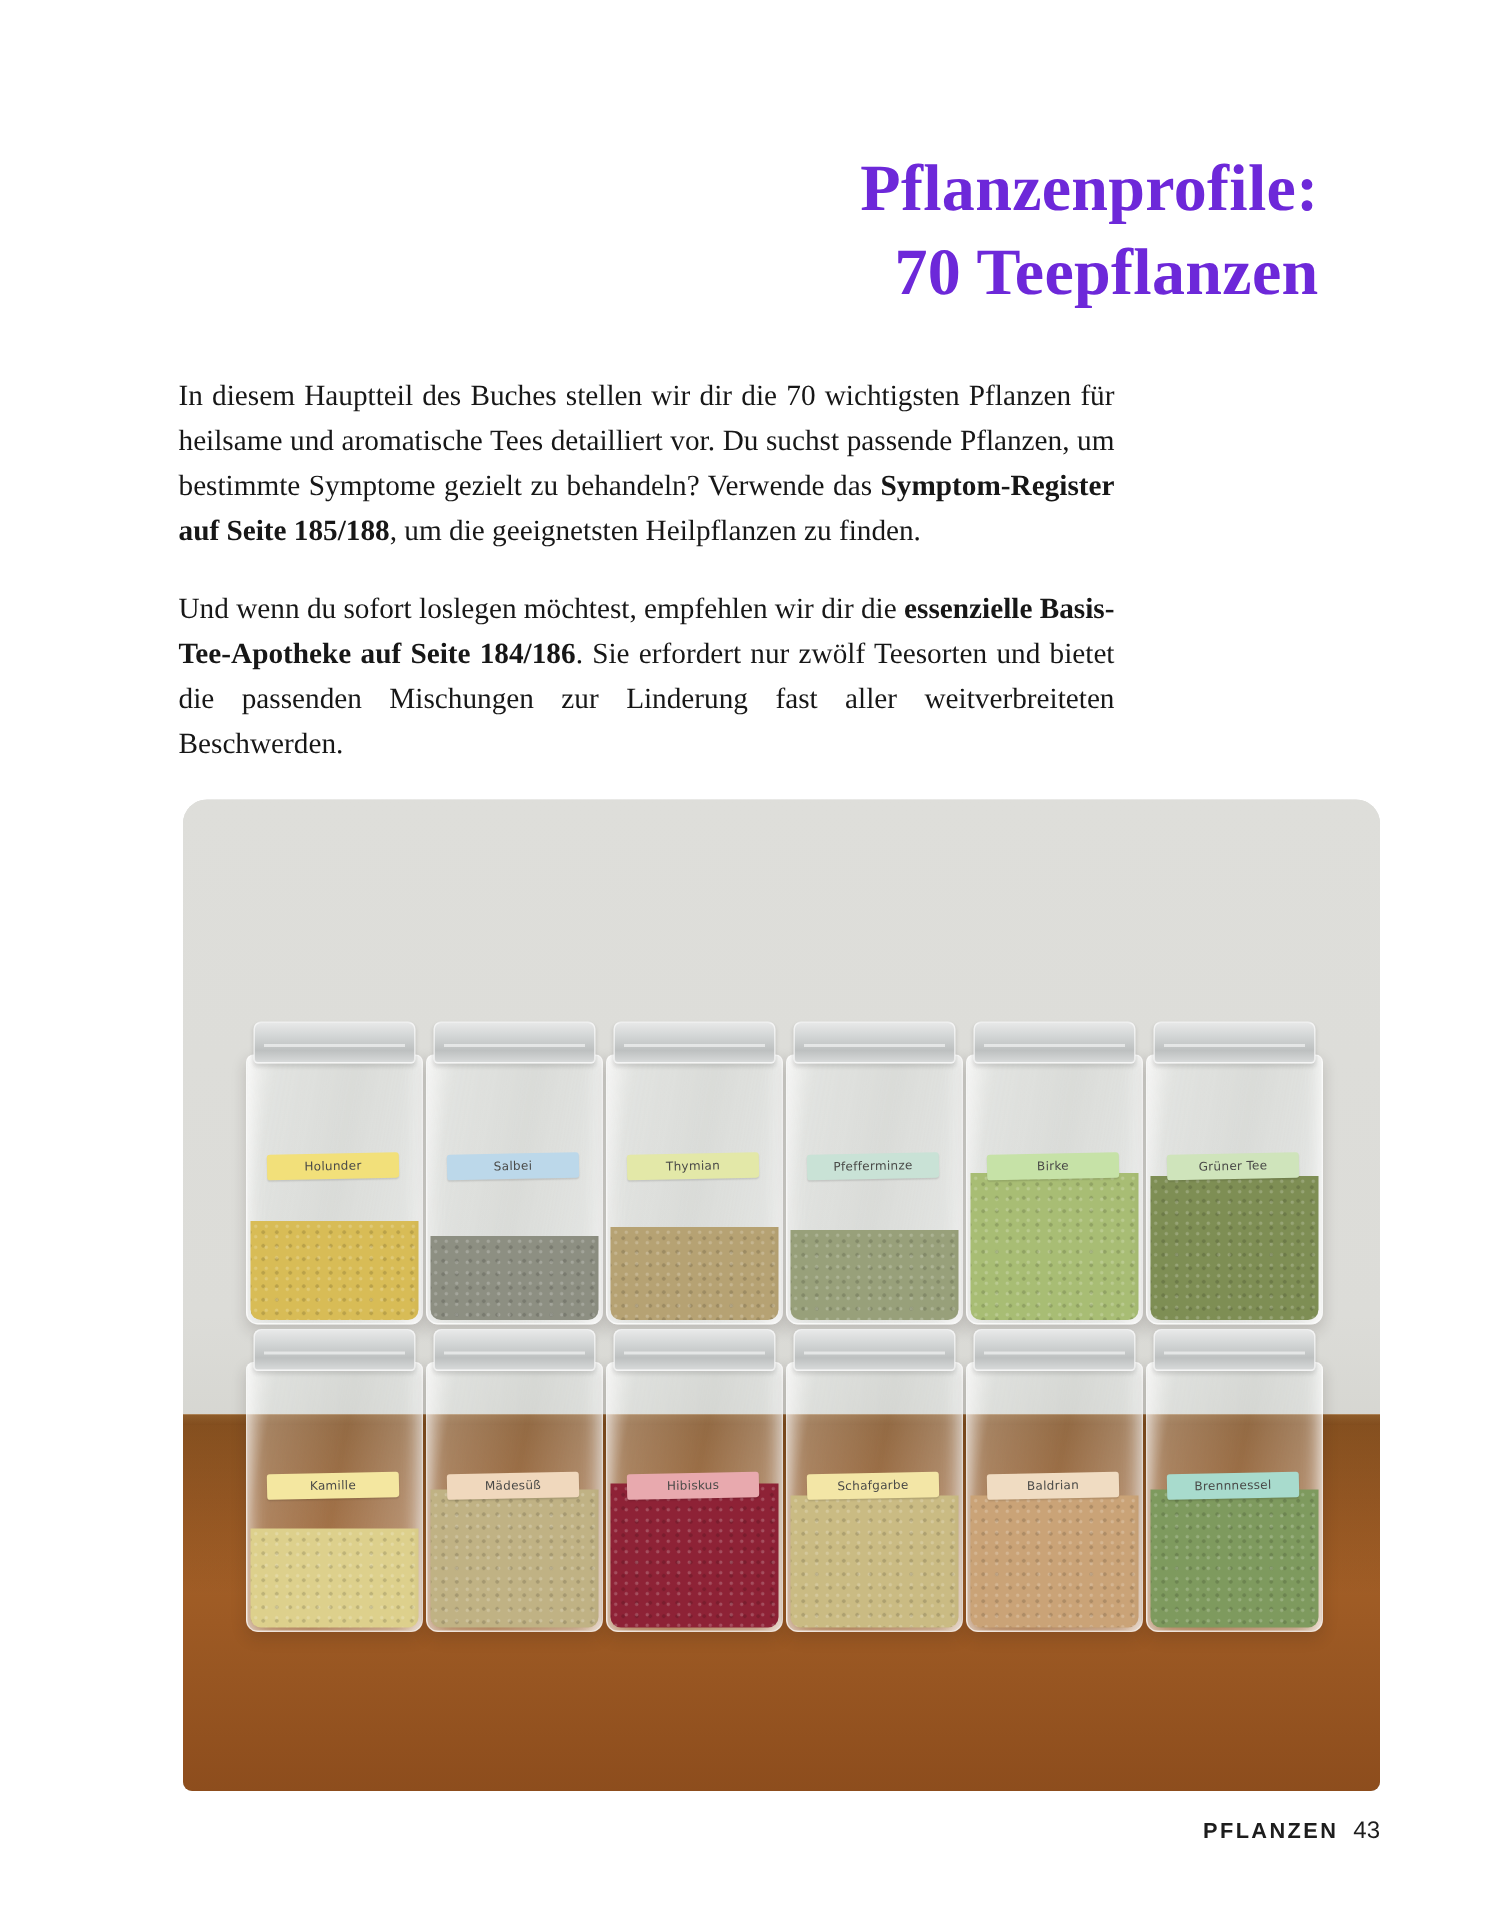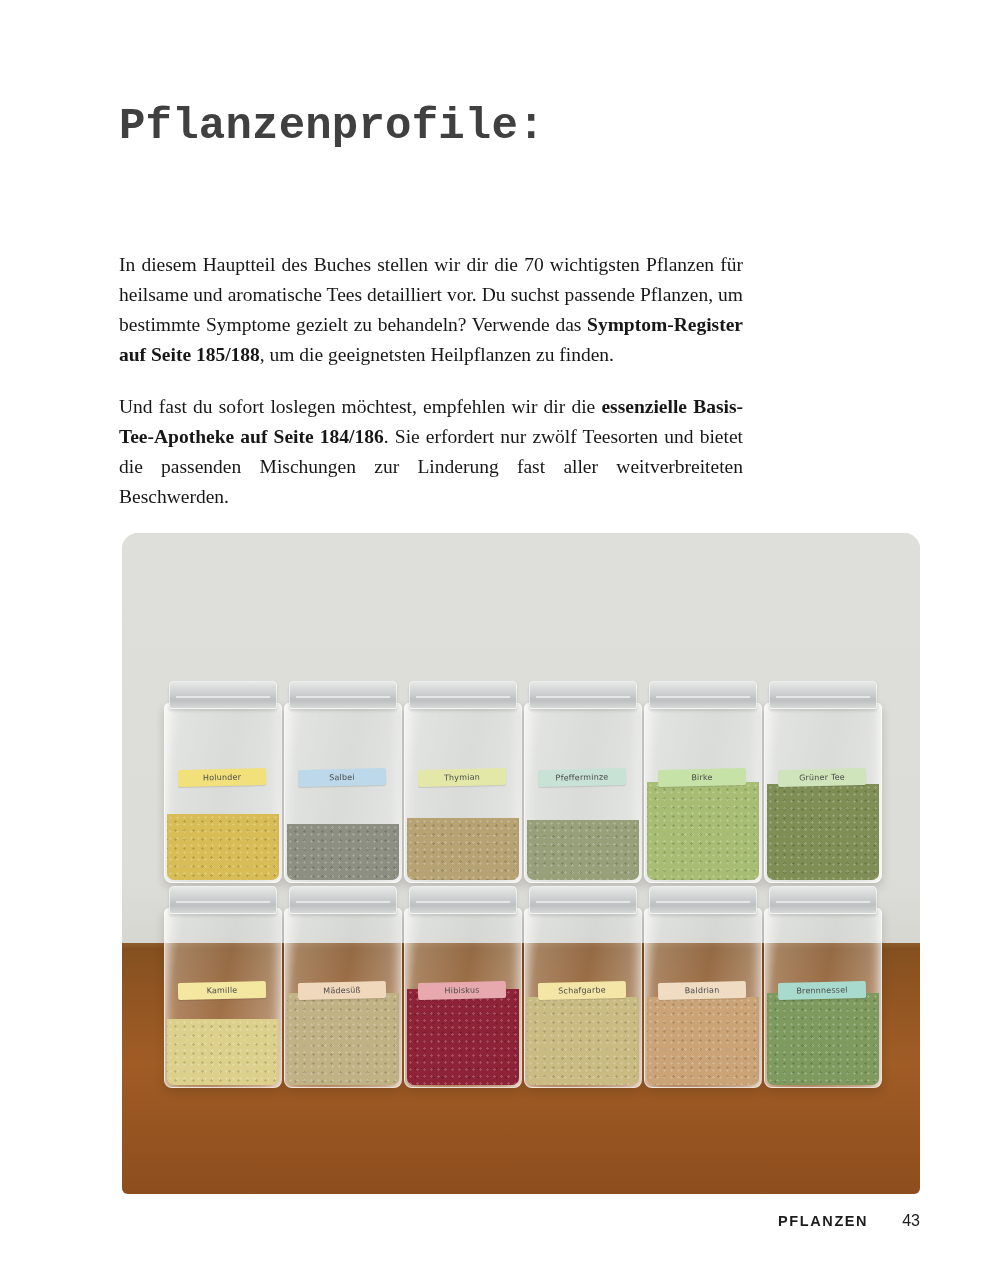--- a/index.html
+++ b/index.html
@@ -23,26 +23,27 @@
   }
 
   
   .title-block {
     position: absolute;
     left: 119px;
     top: 98px;
     width: 760px;
   }
   .title-line {
-    font-family: Liberation Mono, monospace;
+    font-family: Liberation Serif, serif;
     font-size: 44px;
     font-weight: 700;
     line-height: 1.28;
-    color: #404040;
+    color: #6d28d9;
     letter-spacing: 0.2px;
+    text-align: right;
   }
 
   
   .body-copy {
     position: absolute;
     left: 119px;
     top: 250px;
     width: 640px;
   }
   .para {
@@ -192,21 +193,21 @@
   }
   .row-bottom .jar-label { top: 96px; }
 
   
   .footer {
     position: absolute;
     right: 80px;
     bottom: 42px;
     display: flex;
     align-items: baseline;
-    gap: 34px;
+    gap: 10px;
   }
   .footer-label {
     font-family: "Liberation Sans", sans-serif;
     font-size: 14.5px;
     letter-spacing: 1.6px;
     font-weight: 700;
     color: #1d1d1d;
   }
   .footer-page {
     font-family: "Liberation Sans", sans-serif;
@@ -215,25 +216,26 @@
     color: #1d1d1d;
   }
 </style>
 </head>
 <body>
 
 <div class="page">
 
   <div class="title-block">
     <div class="title-line">Pflanzenprofile:</div>
+    <div class="title-line">70 Teepflanzen</div>
   </div>
 
   <div class="body-copy">
     <p class="para"><span>In diesem Hauptteil des Buches stellen wir dir die 70 wichtigsten Pflanzen für heilsame und aromatische Tees detailliert vor. Du suchst passende Pflanzen, um bestimmte Symptome gezielt zu behandeln? Verwende das </span><b>Symptom-Register auf Seite 185/188</b><span>, um die geeignetsten Heilpflanzen zu finden.</span></p>
-    <p class="para"><span>Und fast du sofort loslegen möchtest, empfehlen wir dir die </span><b>essenzielle Basis-Tee-Apotheke auf Seite 184/186</b><span>. Sie erfordert nur zwölf Teesorten und bietet die passenden Mischungen zur Linderung fast aller weitverbreiteten Beschwerden.</span></p>
+    <p class="para"><span>Und wenn du sofort loslegen möchtest, empfehlen wir dir die </span><b>essenzielle Basis-Tee-Apotheke auf Seite 184/186</b><span>. Sie erfordert nur zwölf Teesorten und bietet die passenden Mischungen zur Linderung fast aller weitverbreiteten Beschwerden.</span></p>
   </div>
 
   <div class="photo-frame">
     <div class="photo-bg"></div>
     <div class="table-top"></div>
     <div class="table-edge"></div>
     <div class="table-shadow"></div>
 
     <div class="jars">
       <div class="jar-row row-top">

